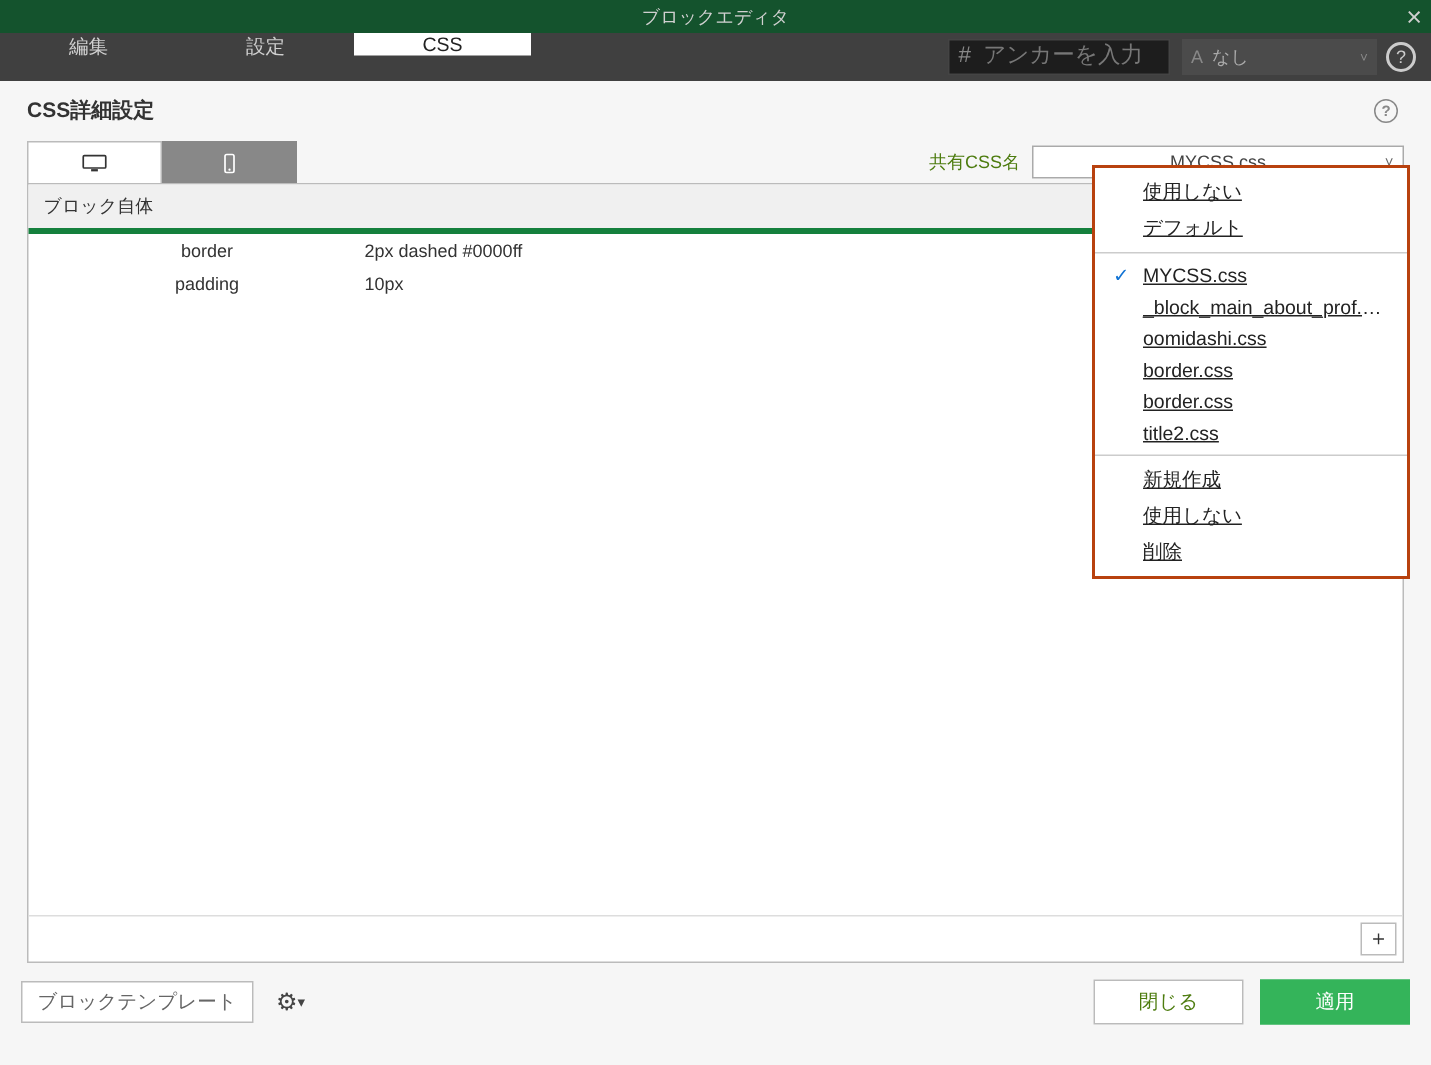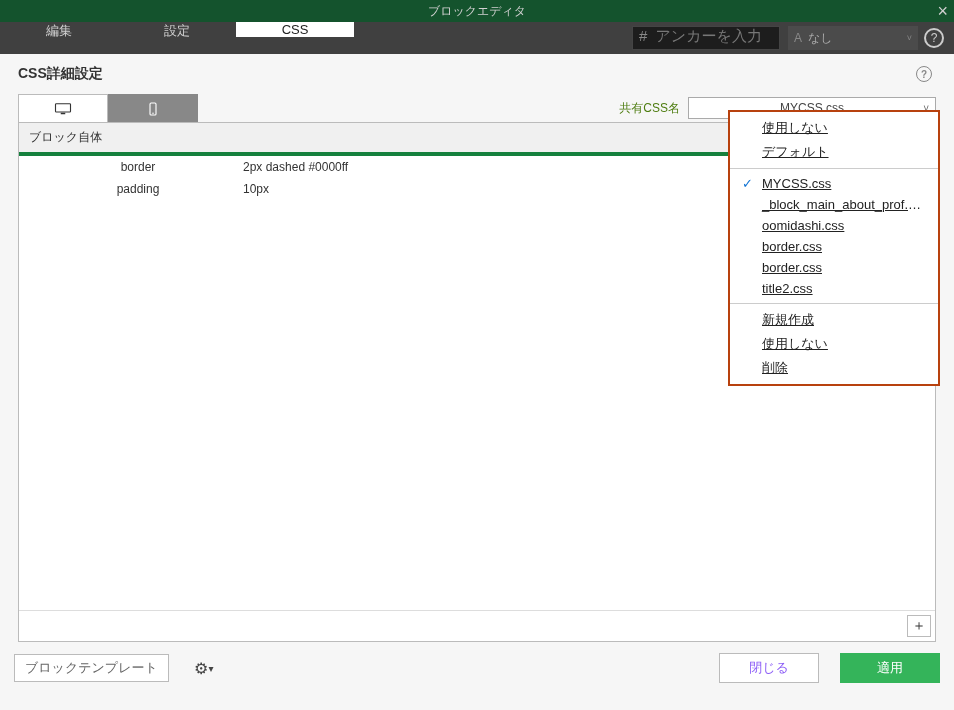--- a/index.html
+++ b/index.html
@@ -32,25 +32,25 @@
 
   .panel-outer { position:relative; margin: 0 18px; }
   .panel { border: 1px solid #bbb; background: #fff; height: 520px; display:flex; flex-direction:column; }
   .section-head { background: #f0f0f0; border-bottom: 4px solid #15803d; padding: 6px 10px; font-size: 12px; color: #333; }
   .proprow { display: flex; padding: 4px 14px; font-size: 12px; color: #333; text-align: center; }
   .proprow .pname { width: 210px; }
   .panel .grow{ flex:1; }
   .panel .addbar{ display:flex; justify-content:flex-end; padding:4px; border-top:1px solid #ddd;}
   .addbtn{ width:24px; height:22px; border:1px solid #bbb; background:#fff; display:flex; align-items:center; justify-content:center; font-size:14px; color:#333; cursor:pointer;}
 
-  .footer { height: 52px; display: flex; align-items: center; padding: 0 14px; gap: 21px; }
+  .footer { height: 52px; display: flex; align-items: center; padding: 0 14px; gap: 11px; }
   .tplbtn { border:1px solid #bbb; background:#fff; color:#666; font-size:13px; height:28px; padding:0 10px; display:flex; align-items:center; cursor:pointer;}
   .gearbtn { width:28px; height:28px; display:flex; align-items:center; justify-content:center; color:#444; cursor:pointer; font-size:16px;}
   .footer .spacer{flex:1;}
-  .btn{ height:30px; width:100px; border:1px solid #bbb; background:#fff; color:#8b5cf6; font-size:13px; cursor:pointer;}
+  .btn{ height:30px; width:100px; border:1px solid #bbb; background:#fff; color:#4d7c0f; font-size:13px; cursor:pointer;}
   .btn.primary{ background:#34b45a; border-color:#34b45a; color:#fff;}
 
   
   .menu { position:absolute; top:-12px; right:-4px; width:212px; background:#fff; border:2px solid #b8410e; z-index:10; font-size:13px; color:#222;}
   .menu .grp{ border-bottom:1px solid #ccc; padding:4px 4px;text-decoration:underline;}
   .menu .grp:last-child{border-bottom:none;}
   .menu .item{ padding:3px 10px 3px 28px; position:relative; cursor:pointer; white-space:nowrap; overflow:hidden; text-overflow:ellipsis;}
   .menu .item.checked::before{ content:"✓"; position:absolute; left:8px; color:#1173d4;}
 </style>
 </head>

